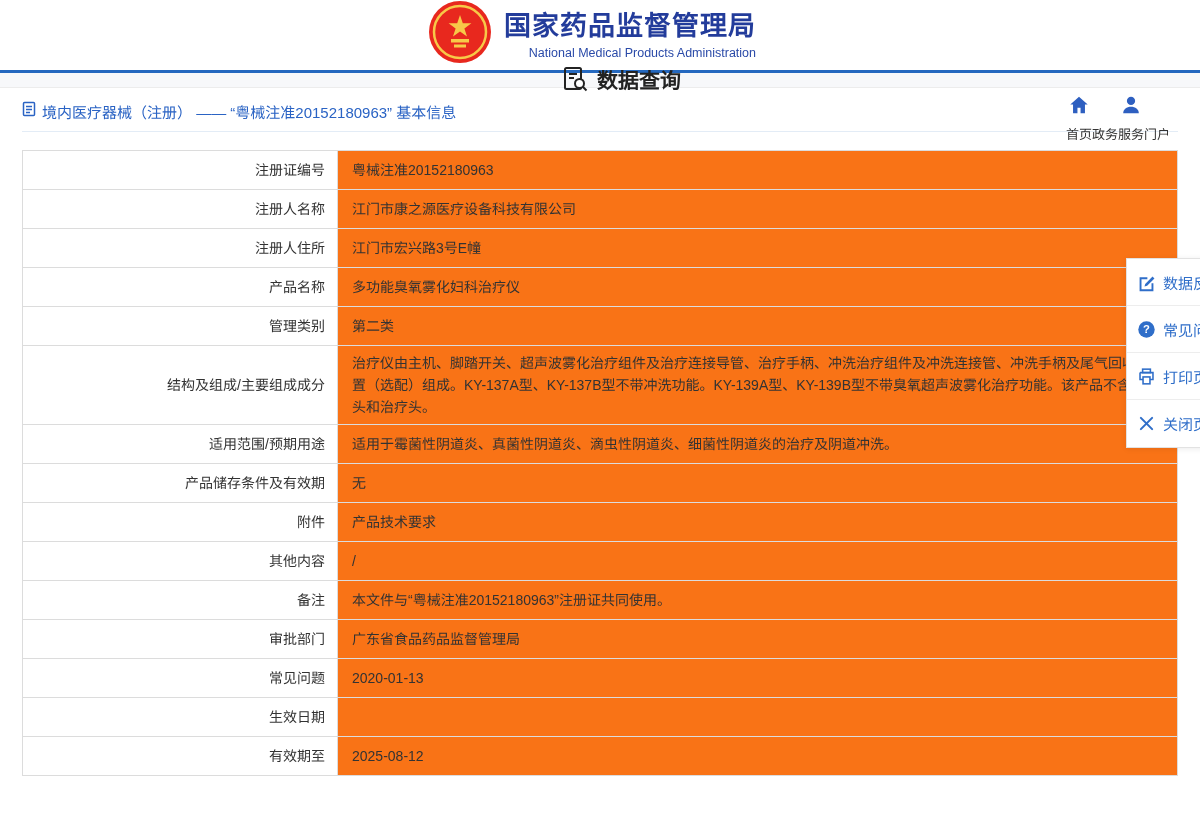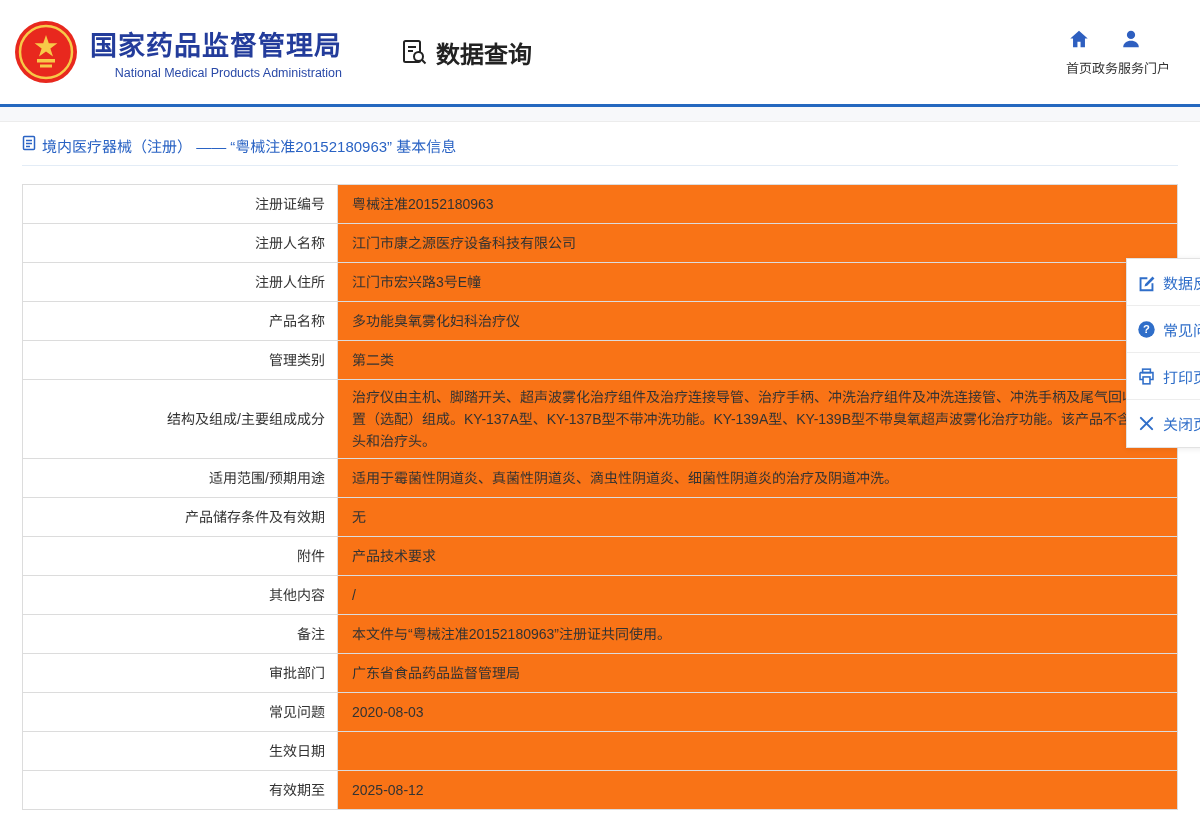--- a/index.html
+++ b/index.html
@@ -1,28 +1,28 @@
 <!DOCTYPE html>
 <html lang="zh-CN"><head>
 <meta charset="utf-8">
 <style>
   * { margin:0; padding:0; box-sizing:border-box; }
   html,body { width:1200px; height:815px; overflow:hidden; background:#fff;
     font-family:"Liberation Sans","DejaVu Sans",sans-serif; color:#333; }
 
   
-  .site-header { height:104px; display:flex; align-items:center; padding:0 30px 0 14px; background:#fff; }
+  .site-header { height:70px; display:flex; align-items:center; padding:0 30px 0 14px; background:#fff;flex-direction:column; }
   .brand { display:flex; align-items:center; }
   .brand-emblem { width:64px; height:64px; flex:0 0 auto; }
   .brand-text { margin-left:12px; }
   .brand-cn { font-size:27px; font-weight:bold; color:#233c9b; letter-spacing:1px; }
   .brand-en { font-size:12.5px; color:#2a4aa8; margin-top:3px;text-align:right; }
   .query { display:flex; align-items:center; margin-left:58px; }
   .query-icon { width:28px; height:28px; margin-right:8px; }
-  .query-label { font-size:24px; color:#222; font-weight:600; }
+  .query-label { font-size:21px; color:#222; font-weight:600; }
   .top-nav { margin-left:auto; display:flex; }
   .nav-item { display:flex; flex-direction:column; align-items:center; gap:4px; cursor:pointer; text-decoration:none; }
   .nav-item svg { width:22px; height:22px; }
   .nav-label { font-size:13px; color:#333; white-space:nowrap; }
 
   .blue-rule { height:3px; background:#2468bf; }
   .sub-band  { height:15px; background:#f7f8fa; border-bottom:1px solid #ececec; }
 
   
   .breadcrumb { display:flex; align-items:flex-start; margin:13px 22px 0 22px; padding-bottom:9px;
@@ -158,21 +158,21 @@
       <tr>
         <td class="cell-label">备注</td>
         <td class="cell-value">本文件与“粤械注准20152180963”注册证共同使用。</td>
       </tr>
       <tr>
         <td class="cell-label">审批部门</td>
         <td class="cell-value">广东省食品药品监督管理局</td>
       </tr>
       <tr>
         <td class="cell-label">常见问题</td>
-        <td class="cell-value">2020-08-03</td>
+        <td class="cell-value">2020-01-13</td>
       </tr>
       <tr>
         <td class="cell-label">生效日期</td>
         <td class="cell-value">&nbsp;</td>
       </tr>
       <tr>
         <td class="cell-label">有效期至</td>
         <td class="cell-value">2025-08-12</td>
       </tr>
     </tbody>

